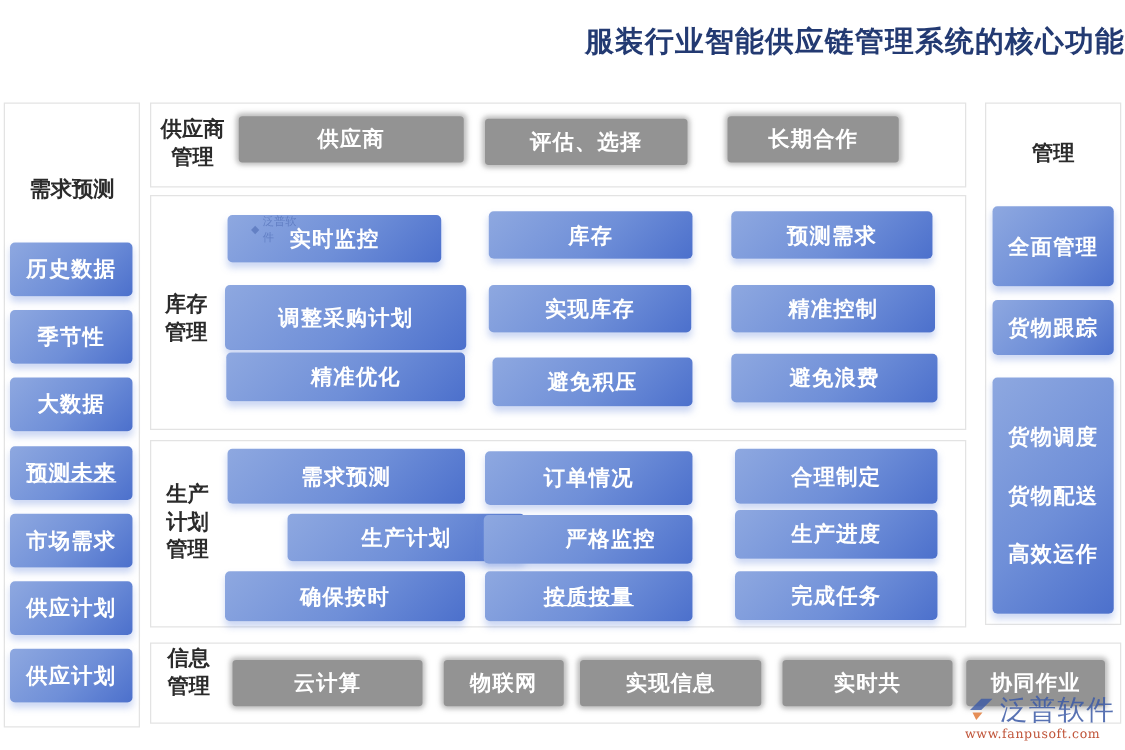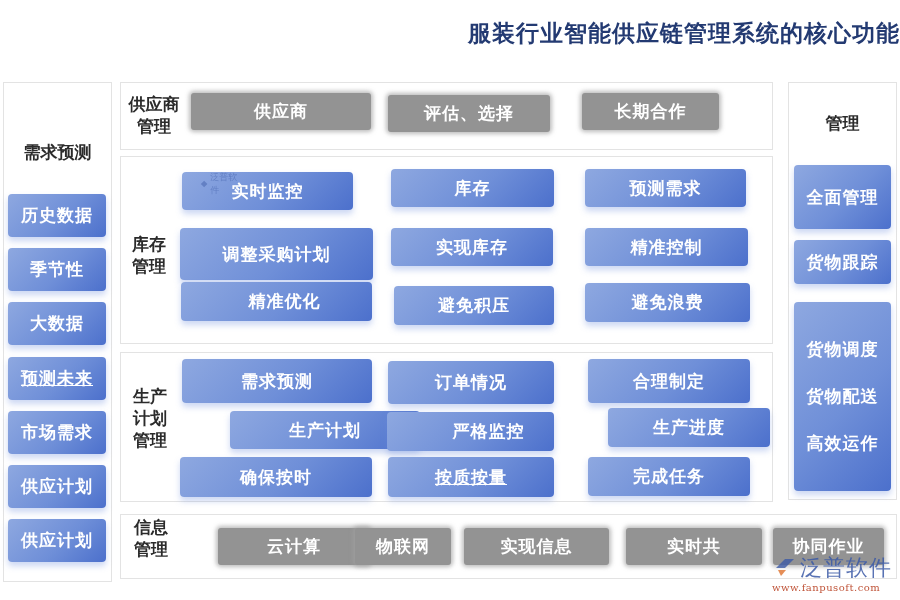--- a/index.html
+++ b/index.html
@@ -113,33 +113,33 @@
     <div>计划</div>
     <div>管理</div>
   </div>
 </div>
 <div class="btn-blue" style="left:182px; top:359px; width:190px; height:44px;">需求预测</div>
 <div class="btn-blue" style="left:388px; top:361px; width:166px; height:43px;">订单情况</div>
 <div class="btn-blue" style="left:588px; top:359px; width:162px; height:44px;">合理制定</div>
 
 <div class="btn-blue" style="left:182px; top:411px; width:190px; height:38px;margin-left:48px;">生产计划</div>
 <div class="btn-blue" style="left:387px; top:412px; width:167px; height:39px;padding-left:36px;">严格监控</div>
-<div class="btn-blue" style="left:608px; top:408px; width:162px; height:39px;">生产进度</div>
+<div class="btn-blue" style="left:588px; top:408px; width:162px; height:39px;">生产进度</div>
 
 <div class="btn-blue" style="left:180px; top:457px; width:192px; height:40px;">确保按时</div>
 <div class="btn-blue" style="left:388px; top:457px; width:166px; height:40px;text-decoration:underline;">按质按量</div>
 <div class="btn-blue" style="left:588px; top:457px; width:162px; height:39px;">完成任务</div>
 
 <div class="panel" style="left:120px; top:514px; width:777px; height:65px;">
   <div class="panel-label" style="left:6px; top:1px; width:48px;">
     <div>信息</div>
     <div>管理</div>
   </div>
 </div>
-<div class="btn-gray" style="left:186px; top:528px; width:152px; height:37px;margin-left:32px;">云计算</div>
+<div class="btn-gray" style="left:186px; top:528px; width:152px; height:37px;">云计算</div>
 <div class="btn-gray" style="left:355px; top:528px; width:96px; height:37px;">物联网</div>
 <div class="btn-gray" style="left:464px; top:528px; width:145px; height:37px;">实现信息</div>
 <div class="btn-gray" style="left:626px; top:528px; width:136px; height:37px;">实时共</div>
 <div class="btn-gray" style="left:773px; top:528px; width:111px; height:37px;">协同作业</div>
 
 <div class="panel" style="left:788px; top:82px; width:109px; height:418px;">
   <div class="panel-label" style="left:0; top:29px; width:107px;">
     <div>管理</div>
   </div>
 </div>

